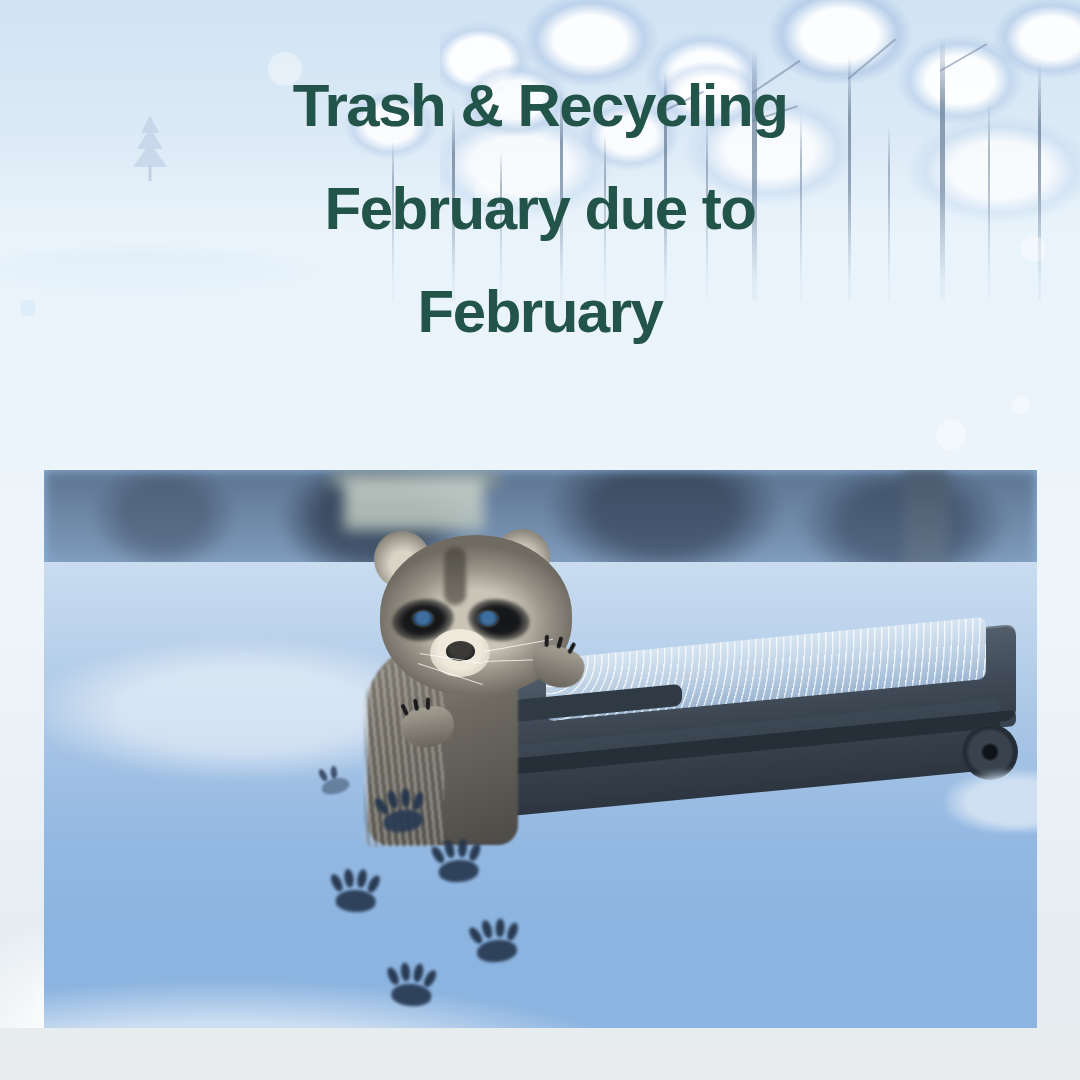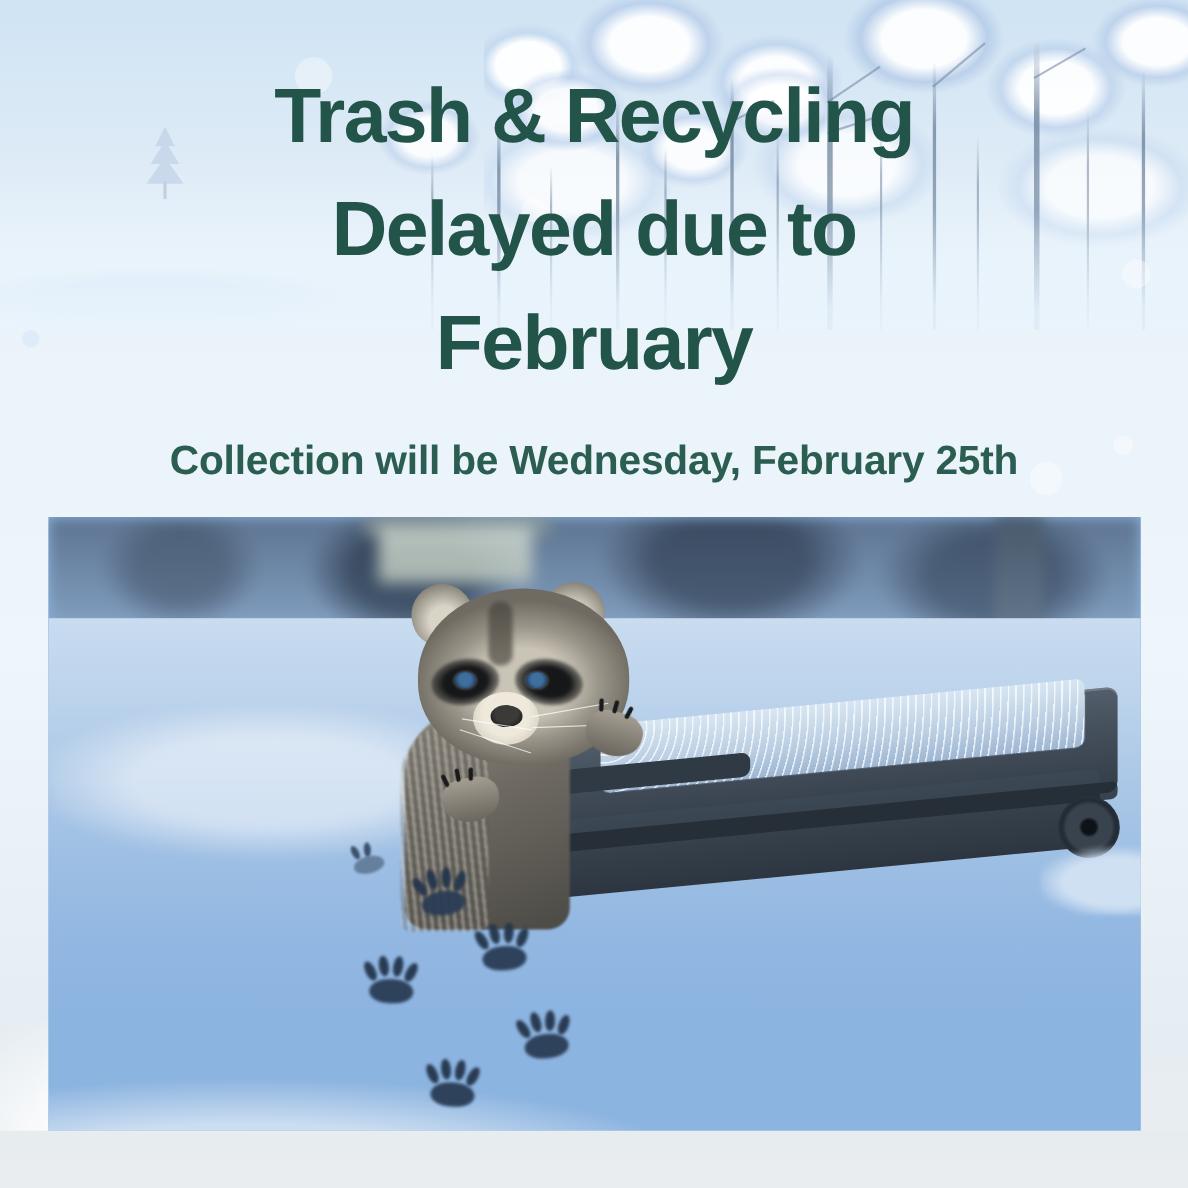--- a/index.html
+++ b/index.html
@@ -79,21 +79,21 @@
   .bokeh.soft{background:rgba(255,255,255,.38);}
   .bokeh.blue{background:rgba(214,232,248,.6);}
 
   
   .headline{
     position:absolute;left:0;top:54px;width:1080px;
     text-align:center;
     color:#235449;
     font-family:"Liberation Sans", sans-serif;
     font-weight:bold;
-    font-size:70px;
+    font-size:60px;
     line-height:103px;
     letter-spacing:-1.5px;
   }
   .headline .ln{display:block;}
   .subhead{
     position:absolute;left:0;top:398px;width:1080px;
     text-align:center;
     color:#2b5d51;
     font-weight:bold;
     font-size:37px;
@@ -321,24 +321,23 @@
   <div class="bokeh soft" style="left:936px;top:420px;width:30px;height:30px;"></div>
   <div class="bokeh soft" style="left:1012px;top:396px;width:18px;height:18px;"></div>
   <div class="bokeh soft" style="left:64px;top:980px;width:40px;height:40px;"></div>
   <div class="bokeh soft" style="left:6px;top:1040px;width:46px;height:46px;"></div>
   <div class="flare" style="left:96px;top:1032px;width:60px;height:60px;"></div>
   <div class="flare" style="left:660px;top:1040px;width:56px;height:56px;"></div>
   <div class="flare" style="left:910px;top:1038px;width:50px;height:50px;"></div>
 
   <div class="headline">
     <span class="ln">Trash &amp; Recycling</span>
-    <span class="ln">Delayed due to</span>
+    <span class="ln">February due to</span>
     <span class="ln">February</span>
   </div>
-  <div class="subhead">Collection will be Wednesday, February 25th</div>
 
   <div class="photo">
     <div class="ph-bgtop"></div>
     <div class="ph-roof"></div>
     <div class="ph-house"></div>
     <div class="ph-tree-r"></div>
     <div class="ph-snow"></div>
     <div class="ph-snow-hl"></div>
 
     <div class="bin">

